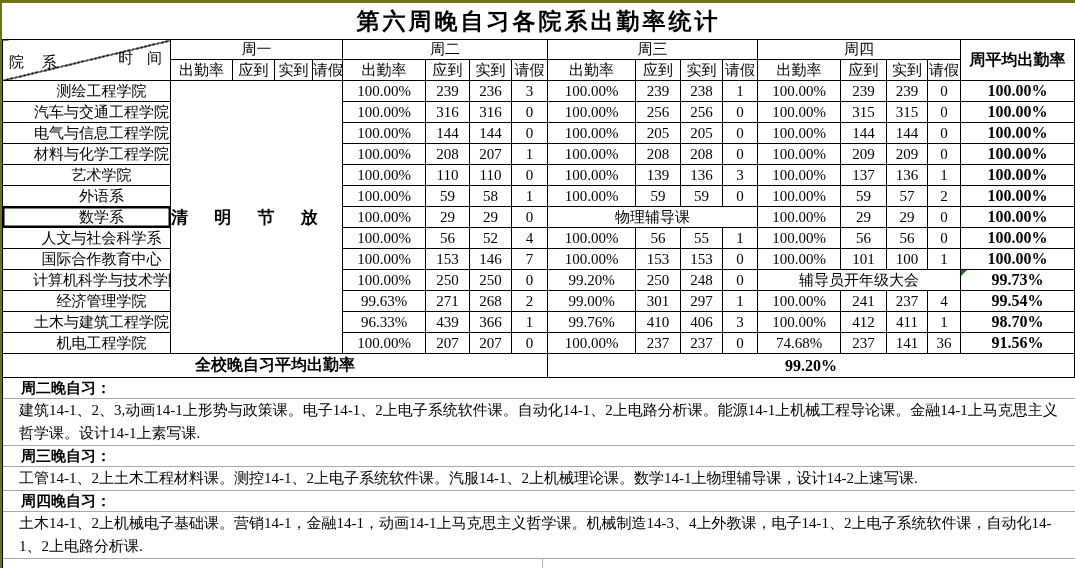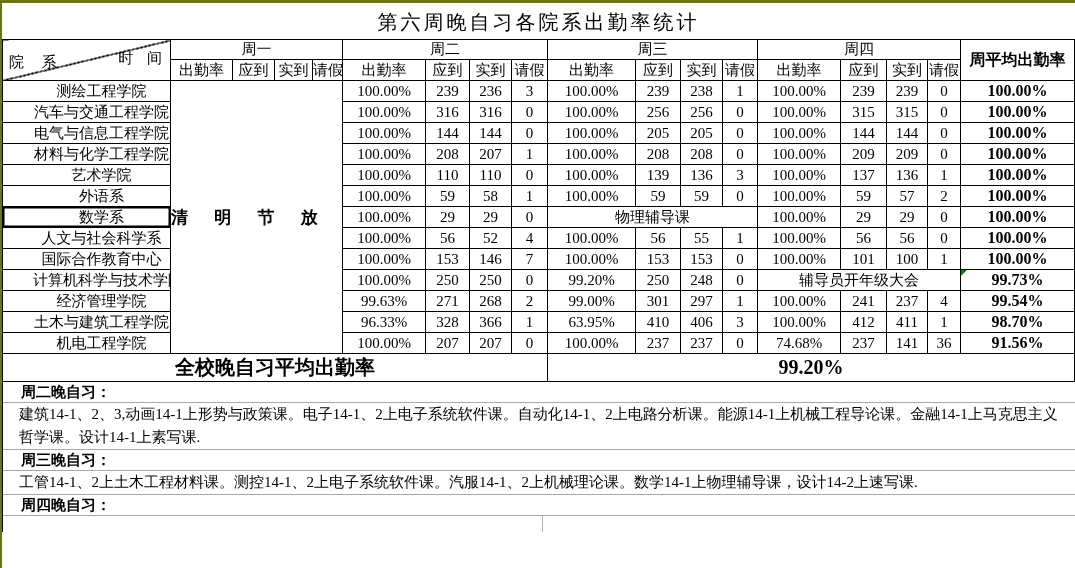--- a/index.html
+++ b/index.html
@@ -8,21 +8,21 @@
     font-family:"Liberation Serif","DejaVu Serif",serif;
     color:#000;
   }
   .sheet{
     position:relative;width:1075px;height:568px;background:#fff;
     border-top:3px solid #6f7216;border-left:2px solid #6f7216;
     box-sizing:border-box;overflow:hidden;
   }
   .title{
     height:36px;line-height:38px;text-align:center;
-    font-size:20px;font-weight:normal;letter-spacing:3px;
+    font-size:23px;font-weight:bold;letter-spacing:3px;
   }
   table{border-collapse:collapse;table-layout:fixed;width:1072px;}
   th,td{
     border:1px solid #000;padding:0;text-align:center;
     font-size:15px;font-weight:normal;overflow:hidden;white-space:nowrap;
     height:20px;
   }
   thead tr.day-row th{height:17px;}
   thead tr.sub-row th{height:20px;}
   th.diag{position:relative;
@@ -36,21 +36,21 @@
   td.avg{font-weight:bold;font-size:16px;}
   td.holiday{font-size:17px;font-weight:bold;letter-spacing:11px;}
   td.merged-note{font-size:15px;}
   td.dept-cell{font-size:15px;padding-left:30px;}
   td.selected{box-shadow:inset 0 0 0 1.5px #000;}
   td.flagged{position:relative;}
   td.flagged::before{
     content:"";position:absolute;left:0;top:0;width:0;height:0;
     border-top:6px solid #117a11;border-right:6px solid transparent;
   }
-  tfoot td{height:23px;font-weight:bold;font-size:20px;}
+  tfoot td{height:23px;font-weight:bold;font-size:16px;}
   .notes{border-left:1px solid #000;}
   .note-heading{
     font-weight:bold;font-size:15px;height:20px;line-height:21px;
     padding-left:18px;border-bottom:1px solid #a8a8a8;
   }
   .note-body{
     font-size:15px;line-height:23px;padding:0 16px;
     border-bottom:1px solid #a8a8a8;word-break:break-all;
   }
   .bottom-strip{position:relative;height:16px;border-left:1px solid #000;}
@@ -283,24 +283,24 @@
           <td>1</td>
           <td>100.00%</td>
           <td>241</td>
           <td>237</td>
           <td>4</td>
           <td class="avg">99.54%</td>
         </tr>
         <tr>
           <td class="dept-cell">土木与建筑工程学院</td>
           <td>96.33%</td>
-          <td>328</td>
+          <td>439</td>
           <td>366</td>
           <td>1</td>
-          <td>63.95%</td>
+          <td>99.76%</td>
           <td>410</td>
           <td>406</td>
           <td>3</td>
           <td>100.00%</td>
           <td>412</td>
           <td>411</td>
           <td>1</td>
           <td class="avg">98.70%</td>
         </tr>
         <tr>
@@ -327,19 +327,20 @@
       </tr>
     </tfoot>
   </table>
 
   <div class="notes">
     <div class="note-heading">周二晚自习：</div>
     <div class="note-body">建筑14-1、2、3,动画14-1上形势与政策课。电子14-1、2上电子系统软件课。自动化14-1、2上电路分析课。能源14-1上机械工程导论课。金融14-1上马克思主义哲学课。设计14-1上素写课.</div>
     <div class="note-heading">周三晚自习：</div>
     <div class="note-body">工管14-1、2上土木工程材料课。测控14-1、2上电子系统软件课。汽服14-1、2上机械理论课。数学14-1上物理辅导课，设计14-2上速写课.</div>
     <div class="note-heading">周四晚自习：</div>
+    <div class="note-body">土木14-1、2上机械电子基础课。营销14-1，金融14-1，动画14-1上马克思主义哲学课。机械制造14-3、4上外教课，电子14-1、2上电子系统软件课，自动化14-1、2上电路分析课.</div>
   </div>
 
   <div class="bottom-strip">
     <div class="strip-divider"></div>
   </div>
 
 </div>
 
 </body></html>

